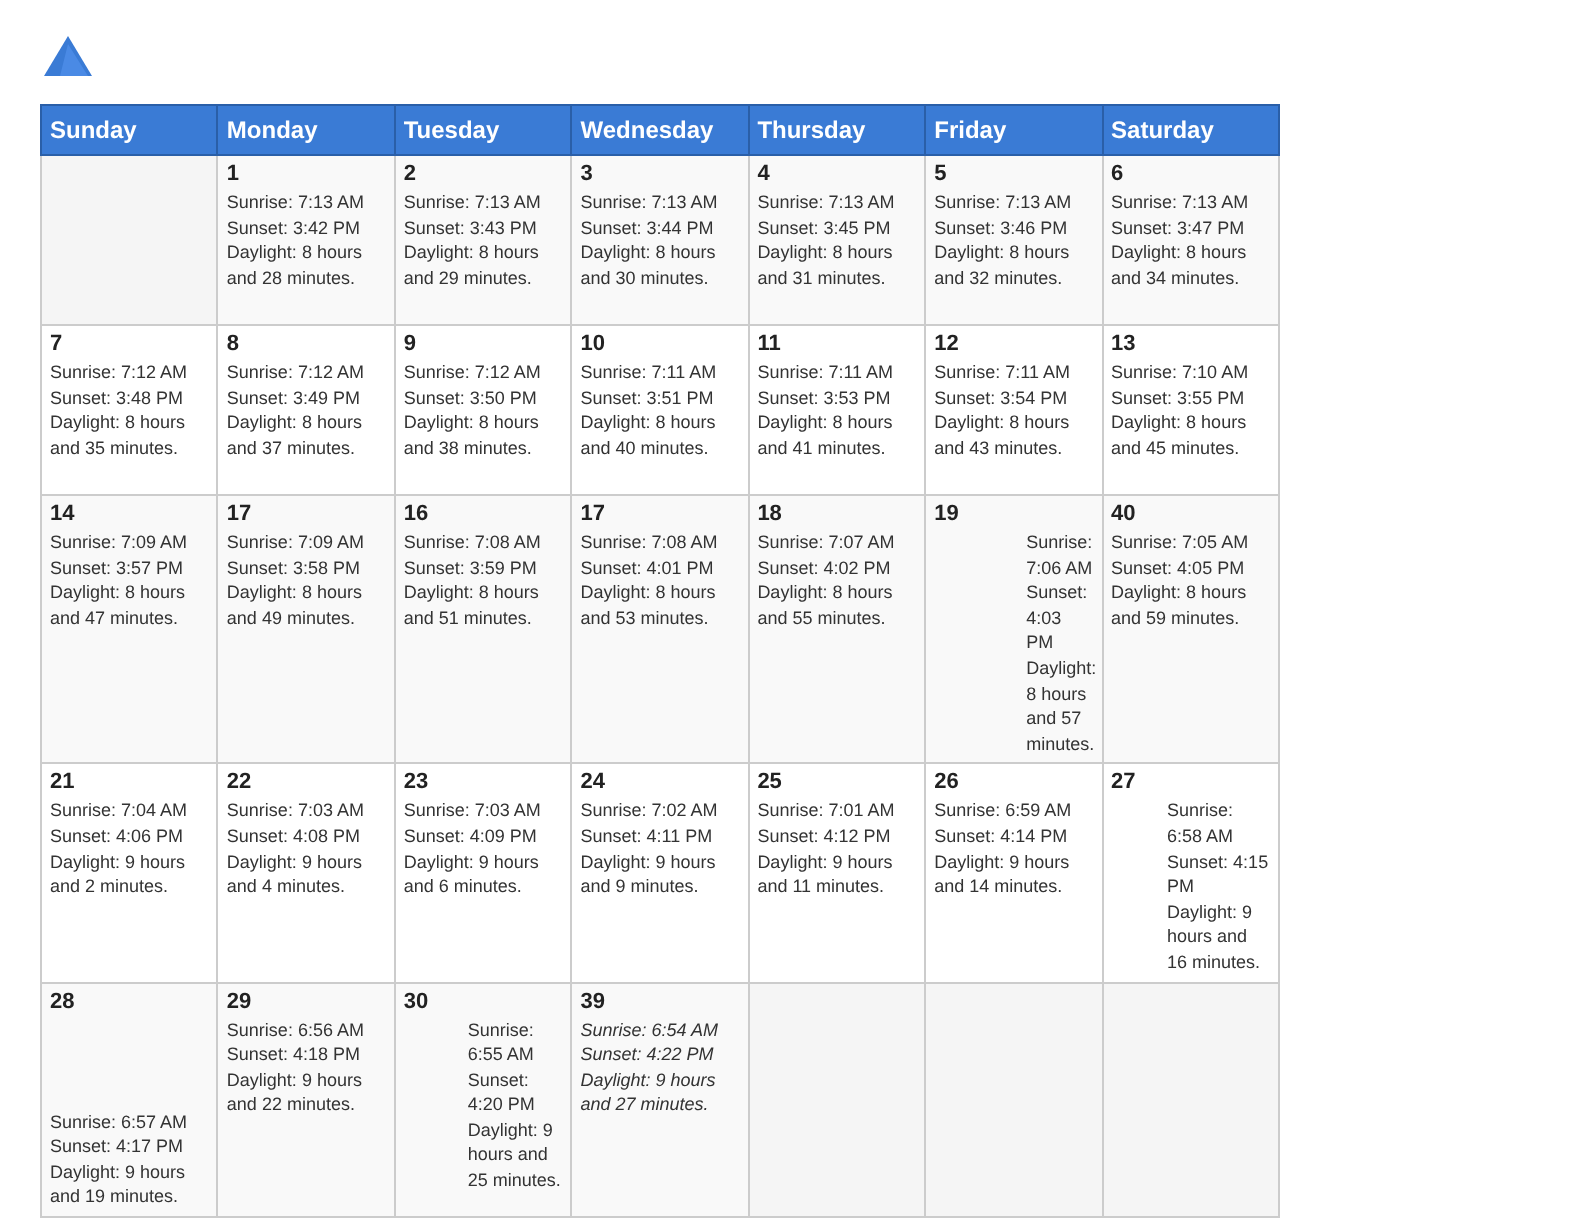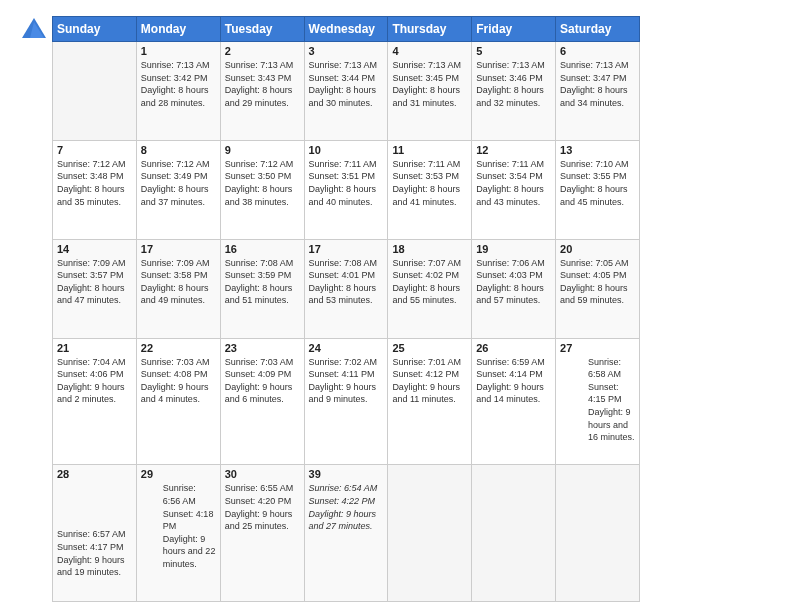--- a/index.html
+++ b/index.html
@@ -8,20 +8,21 @@
       background: #fff;
       width: 792px;
       height: 612px;
       overflow: hidden;
     }
     .page {
       width: 660px;
       height: 612px;
       padding: 16px 20px 10px 20px;
       display: flex;
+      flex-direction: column;
       justify-content: space-between;
     }
     .header {
       display: flex;
       justify-content: space-between;
       align-items: flex-start;
       margin-bottom: 8px;
     }
     .logo {
       display: flex;
@@ -243,26 +244,26 @@
 Daylight: 8 hours and 53 minutes.</div>
           </td>
           <td>
             <span class="day-number">18</span>
             <div class="day-info" style="white-space: pre-line;">Sunrise: 7:07 AM
 Sunset: 4:02 PM
 Daylight: 8 hours and 55 minutes.</div>
           </td>
           <td>
             <span class="day-number">19</span>
-            <div class="day-info" style="white-space: pre-line;">Sunrise: 7:06 AM
+            <div class="day-info" style="white-space: pre-line; margin-left: 46px;">Sunrise: 7:06 AM
 Sunset: 4:03 PM
 Daylight: 8 hours and 57 minutes.</div>
           </td>
           <td>
-            <span class="day-number">20</span>
+            <span class="day-number">40</span>
             <div class="day-info" style="white-space: pre-line;">Sunrise: 7:05 AM
 Sunset: 4:05 PM
 Daylight: 8 hours and 59 minutes.</div>
           </td>
         </tr>
         <tr>
           <td>
             <span class="day-number">21</span>
             <div class="day-info" style="white-space: pre-line;">Sunrise: 7:04 AM
 Sunset: 4:06 PM
@@ -307,27 +308,27 @@
         </tr>
         <tr>
           <td>
             <span class="day-number">28</span>
             <div class="day-info" style="white-space: pre-line; margin-top: 48px;">Sunrise: 6:57 AM
 Sunset: 4:17 PM
 Daylight: 9 hours and 19 minutes.</div>
           </td>
           <td>
             <span class="day-number">29</span>
-            <div class="day-info" style="white-space: pre-line; margin-left: 22px;">Sunrise: 6:56 AM
+            <div class="day-info" style="white-space: pre-line;">Sunrise: 6:56 AM
 Sunset: 4:18 PM
 Daylight: 9 hours and 22 minutes.</div>
           </td>
           <td>
             <span class="day-number">30</span>
-            <div class="day-info" style="white-space: pre-line;">Sunrise: 6:55 AM
+            <div class="day-info" style="white-space: pre-line; margin-left: 32px;">Sunrise: 6:55 AM
 Sunset: 4:20 PM
 Daylight: 9 hours and 25 minutes.</div>
           </td>
           <td>
             <span class="day-number">39</span>
             <div class="day-info" style="white-space: pre-line; font-style: italic;">Sunrise: 6:54 AM
 Sunset: 4:22 PM
 Daylight: 9 hours and 27 minutes.</div>
           </td>
           <td class="empty-cell"></td>

